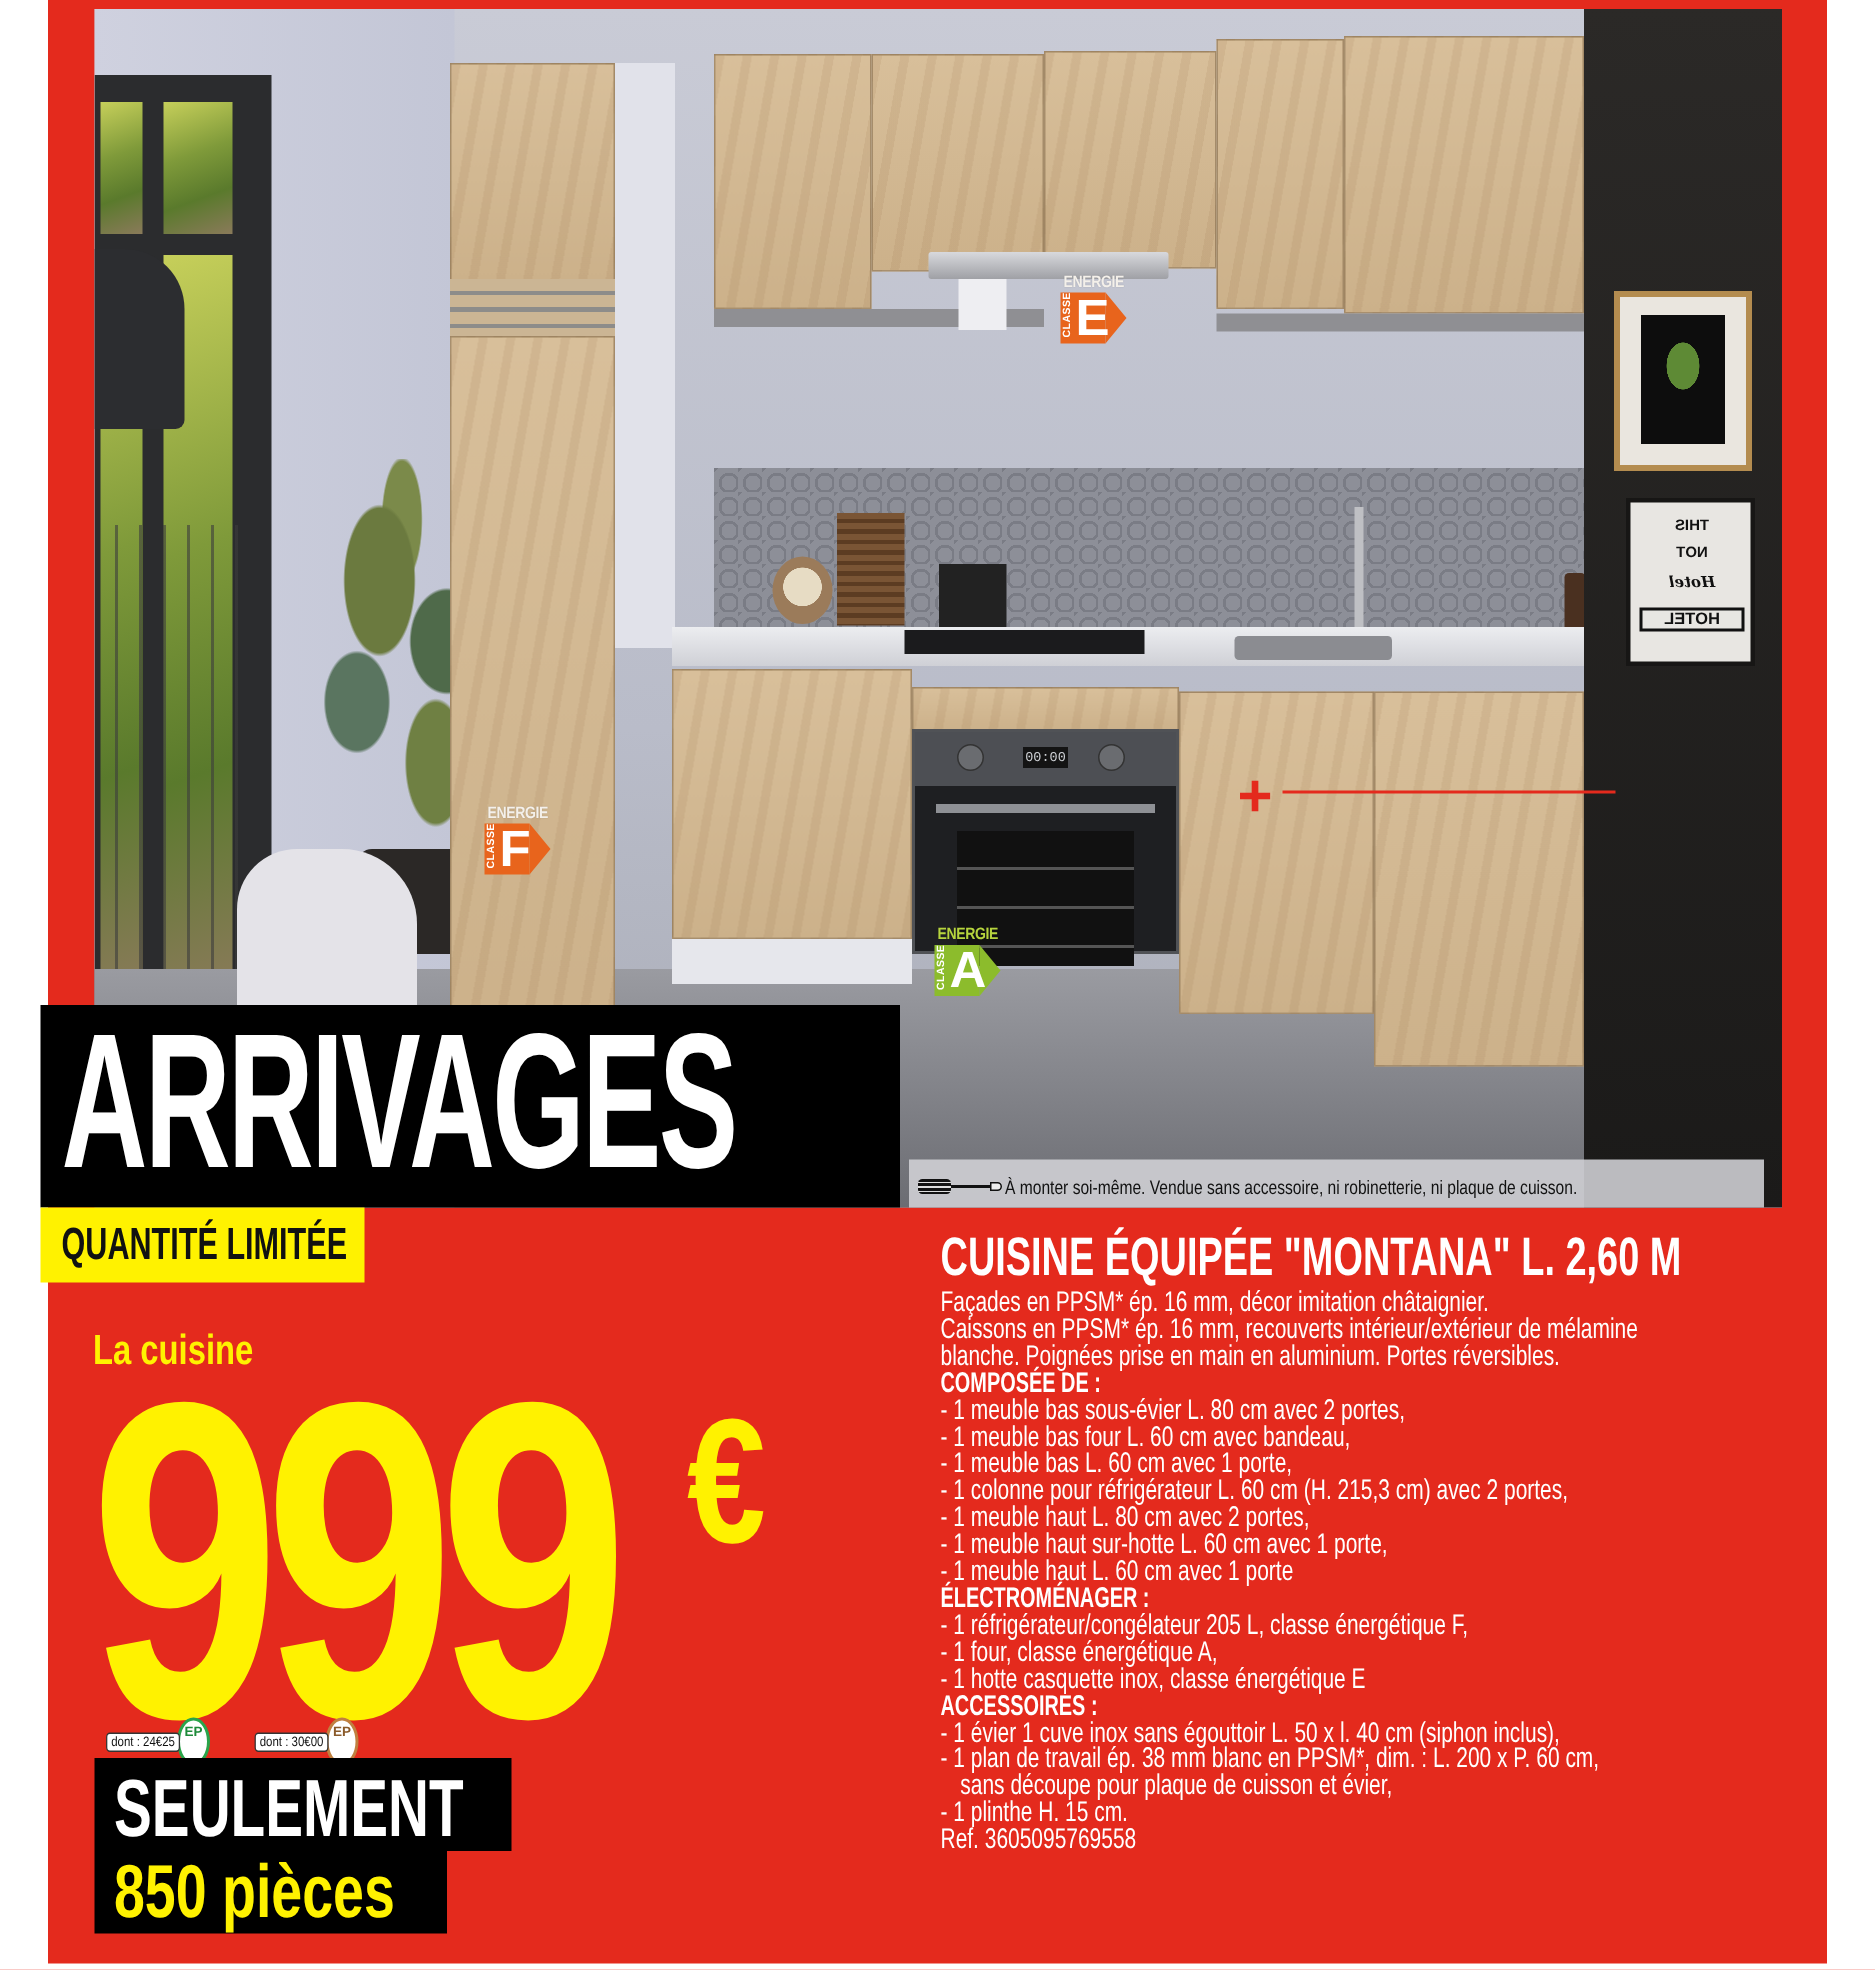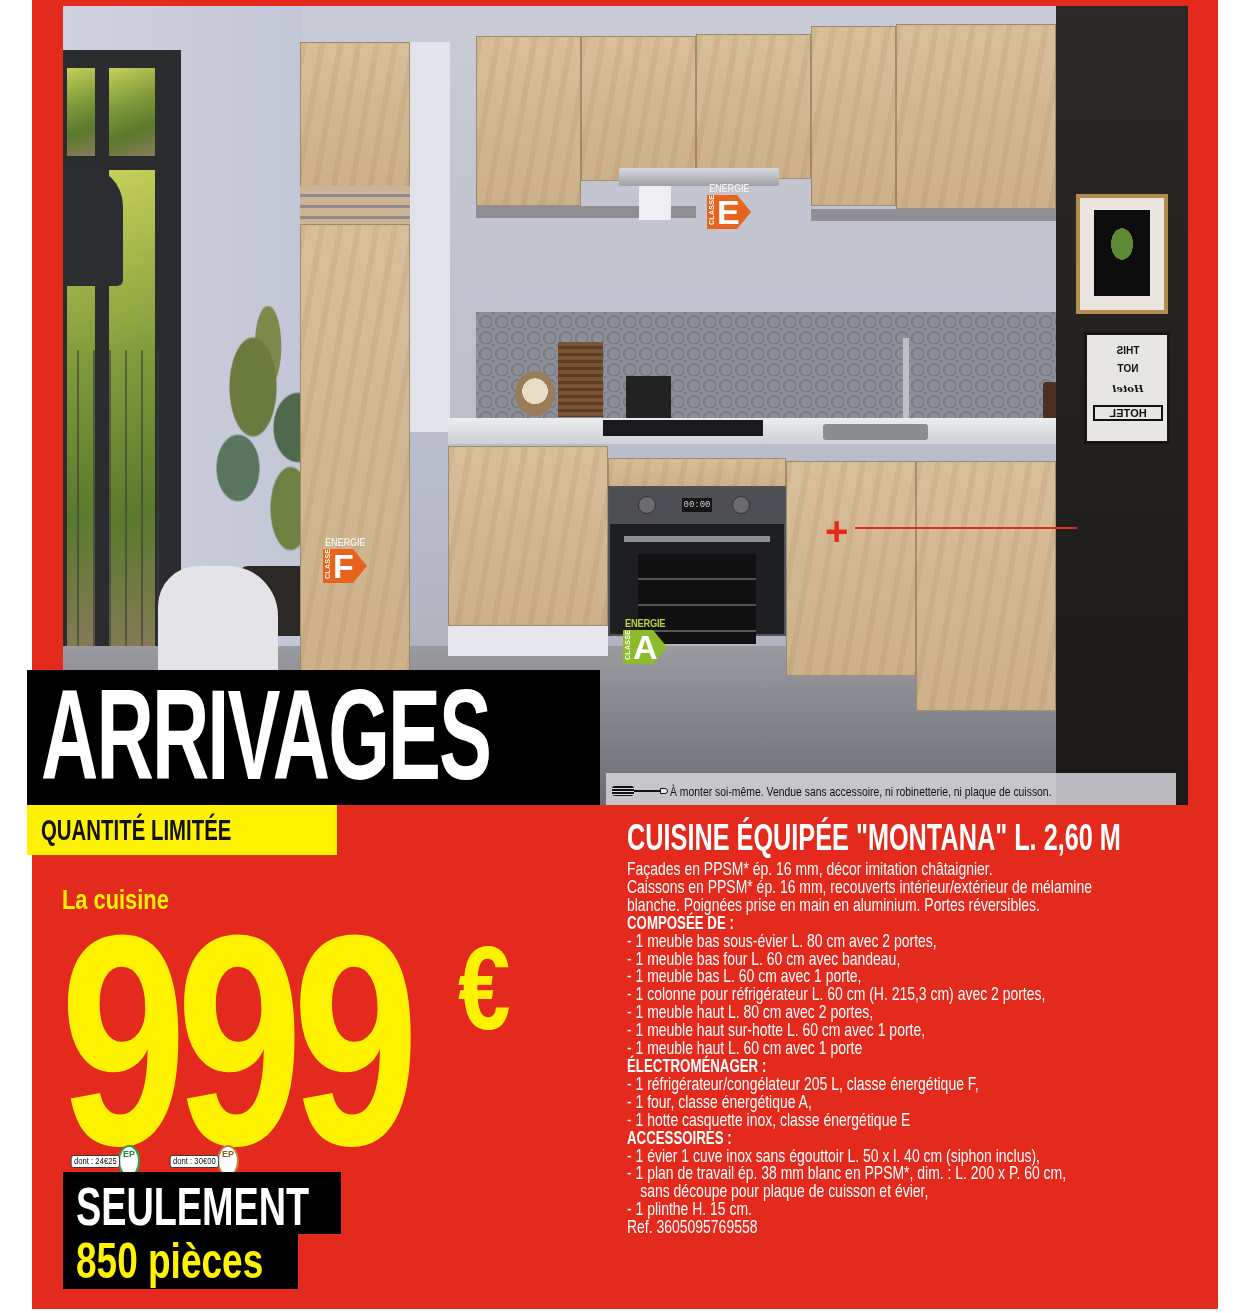--- a/index.html
+++ b/index.html
@@ -107,21 +107,21 @@
   .screwdriver-icon .handle { position: absolute; left: 0; top: 1px; width: 22px; height: 10px; background: #111; border-radius: 3px;
                               background-image: repeating-linear-gradient(180deg,#111 0 2px,#ddd 2px 3px); }
   .screwdriver-icon .shaft { position: absolute; left: 22px; top: 5px; width: 30px; height: 2px; background: #111; }
   .screwdriver-icon .tip { position: absolute; left: 48px; top: 3px; width: 8px; height: 6px; border: 1px solid #111; border-radius: 0 4px 4px 0; background: #eee; }
   .assembly-text { font-size: 13px; color: #111; white-space: nowrap; transform: scaleX(.8); transform-origin: left; margin-left: 2px; }
 
   
   .arrivages { position: absolute; left: 27px; top: 670px; width: 573px; height: 135px; background: #000; overflow: hidden; }
   .arrivages span { position: absolute; left: 14px; top: -10px; color: #fff; font-weight: bold; font-size: 128px; line-height: 150px;
                     letter-spacing: -3px; transform: scaleX(.62); transform-origin: left; white-space: nowrap; }
-  .limited { position: absolute; left: 27px; top: 805px; width: 310px; height: 50px; background: #fff200; }
+  .limited { position: absolute; left: 27px; top: 805px; width: 216px; height: 50px; background: #fff200; }
   .limited span { position: absolute; left: 14px; top: 8px; font-weight: bold; font-size: 30px; line-height: 34px; color: #111;
                   transform: scaleX(.68); transform-origin: left; white-space: nowrap; }
 
   .price-label { position: absolute; left: 62px; top: 884px; color: #fff200; font-weight: bold; font-size: 28px; line-height: 32px;
                  transform: scaleX(.78); transform-origin: left; white-space: nowrap; }
   .price-value { position: absolute; left: 60px; top: 905px; color: #fff200; font-weight: bold; font-size: 300px; line-height: 270px;
                  letter-spacing: -14px; transform: scaleX(.76); transform-origin: left; white-space: nowrap; }
   .price-currency { position: absolute; left: 458px; top: 928px; color: #fff200; font-weight: bold; font-size: 118px; line-height: 120px;
                     transform: scaleX(.8); transform-origin: left; }
 

